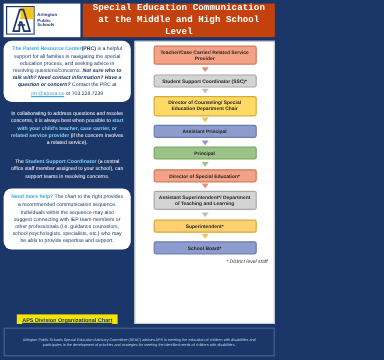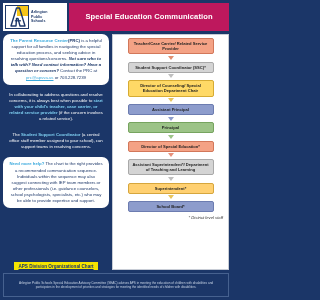--- a/index.html
+++ b/index.html
@@ -40,26 +40,27 @@
   .logo-words {
     font-size: 3.6px;
     line-height: 1.35;
     color: #1b3668;
     font-weight: bold;
     letter-spacing: 0.02em;
   }
   .logo-words div { white-space: nowrap; }
   .title-box {
     flex: 1;
-    background: #be185d;
+    background: #c2410c;
     display: flex;
     flex-direction: column;
     justify-content: center;
     text-align: center;
     padding: 1px 3px;
+    font-family: Liberation Mono, monospace;
   }
   .title-box .t-line {
     color: #ffffff;
     font-weight: bold;
     font-size: 7.6px;
     line-height: 1.32;
     letter-spacing: 0.01em;
   }
 
   
@@ -195,20 +196,21 @@
         </svg>
       </div>
       <div class="logo-words">
         <div>Arlington</div>
         <div>Public</div>
         <div>Schools</div>
       </div>
     </div>
     <div class="title-box">
       <div class="t-line">Special Education Communication</div>
+      <div class="t-line">at the Middle and High School Level</div>
     </div>
   </div>
 
   <div class="body">
 
     <div class="left-col">
 
       <div class="card">
         <p><span class="accent">The Parent Resource Center</span><span class="bold">(PRC)</span><span> is a helpful support for all families in navigating the special education process, and seeking advice in resolving questions/concerns. </span><span class="ital bold">Not sure who to talk with? Need contact information? Have a question or concern?</span><span> Contact the PRC at </span><span class="mailto">prc@apsva.us</span><span> or </span><span>703.228.7239</span></p>
       </div>

